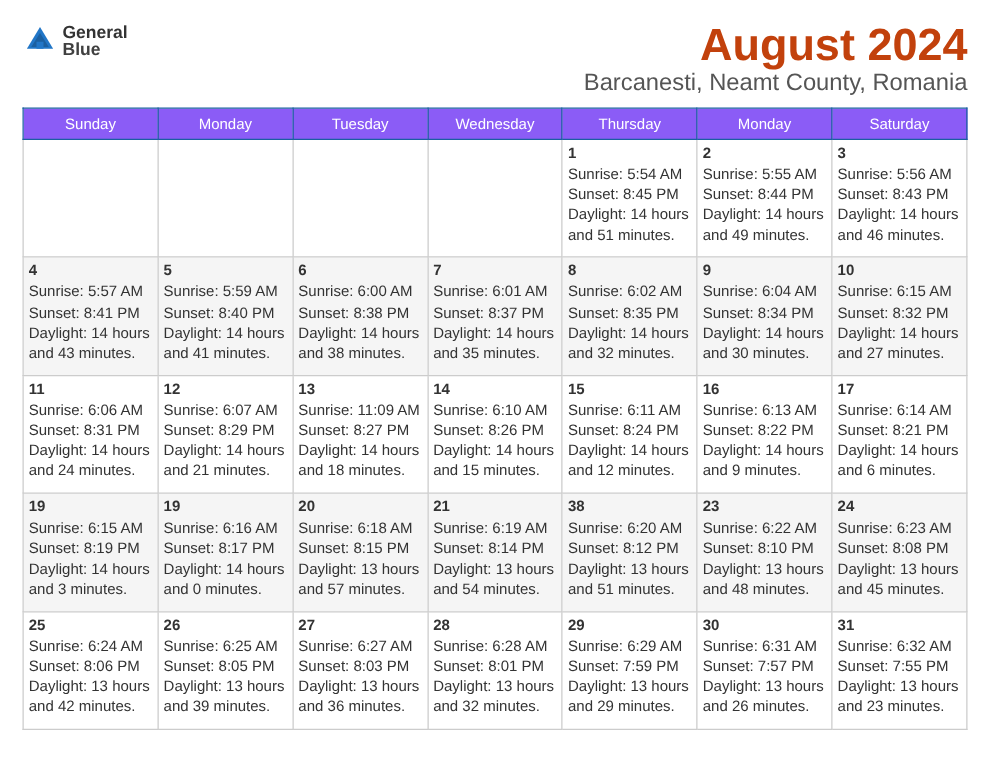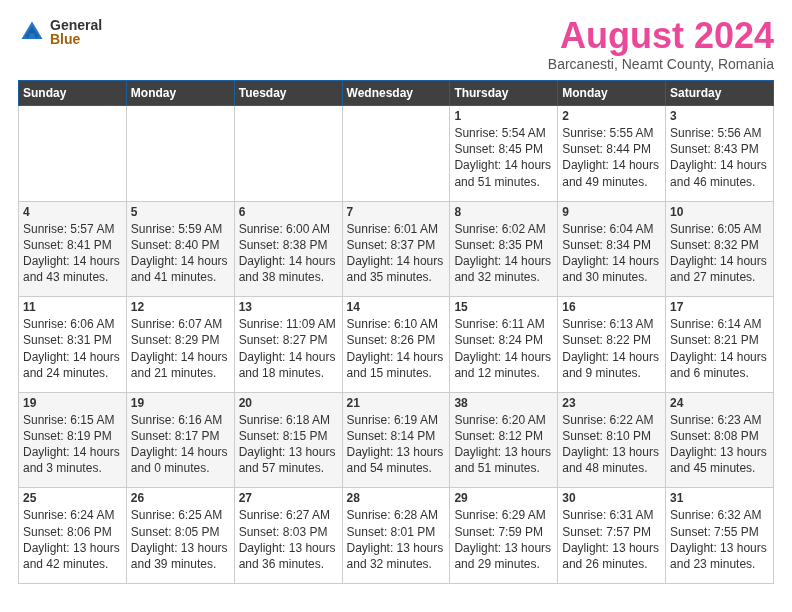--- a/index.html
+++ b/index.html
@@ -34,54 +34,54 @@
       line-height: 1;
     }
     .logo-general {
       font-size: 14px;
       font-weight: bold;
       color: #333;
     }
     .logo-blue {
       font-size: 14px;
       font-weight: bold;
-      color: #a16207;
+      color: #404040;
     }
     .logo-icon {
       width: 28px;
       height: 28px;
     }
     .title-section {
       text-align: right;
     }
     .month-title {
       font-size: 36px;
       font-weight: bold;
-      color: #ec4899;
+      color: #c2410c;
       line-height: 1;
     }
     .location-title {
-      font-size: 14px;
+      font-size: 19px;
       color: #555;
       margin-top: 2px;
     }
     .calendar {
       flex: 1;
       border: 1px solid #ccc;
       border-collapse: collapse;
       width: 100%;
       table-layout: fixed;
     }
     .calendar th {
-      background: #404040;
+      background: #8b5cf6;
       color: #fff;
       font-size: 12px;
-      font-weight: bold;
+      font-weight: normal;
       padding: 5px 4px;
-      text-align: left;
+      text-align: center;
       border: 1px solid #1a5fa0;
     }
     .calendar td {
       border: 1px solid #ccc;
       vertical-align: top;
       padding: 3px 4px;
       font-size: 9.5px;
       color: #333;
       height: 88px;
     }
@@ -208,21 +208,21 @@
           </td>
           <td>
             <span class="day-num">9</span>
             <div class="day-info">Sunrise: 6:04 AM
 Sunset: 8:34 PM
 Daylight: 14 hours
 and 30 minutes.</div>
           </td>
           <td>
             <span class="day-num">10</span>
-            <div class="day-info">Sunrise: 6:05 AM
+            <div class="day-info">Sunrise: 6:15 AM
 Sunset: 8:32 PM
 Daylight: 14 hours
 and 27 minutes.</div>
           </td>
         </tr>
         <tr>
           <td>
             <span class="day-num">11</span>
             <div class="day-info">Sunrise: 6:06 AM
 Sunset: 8:31 PM

